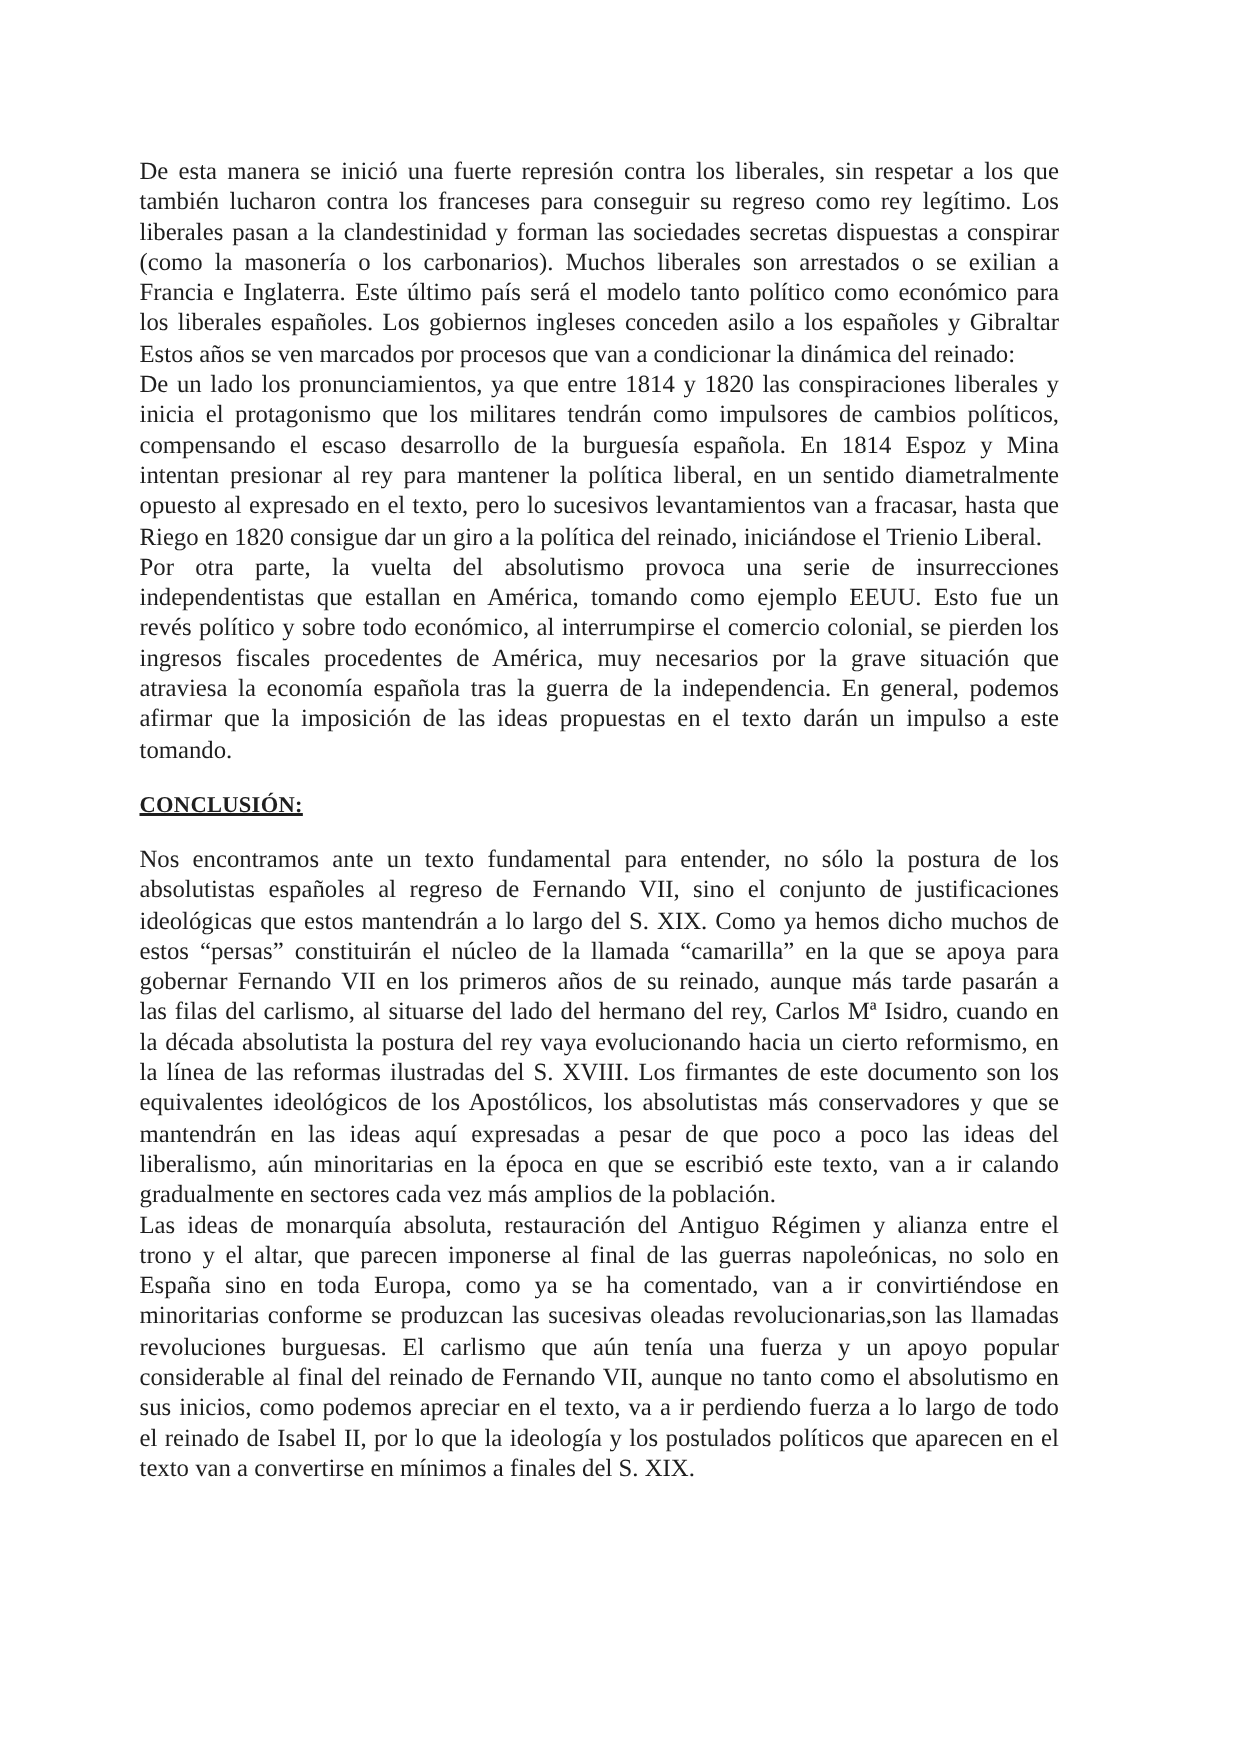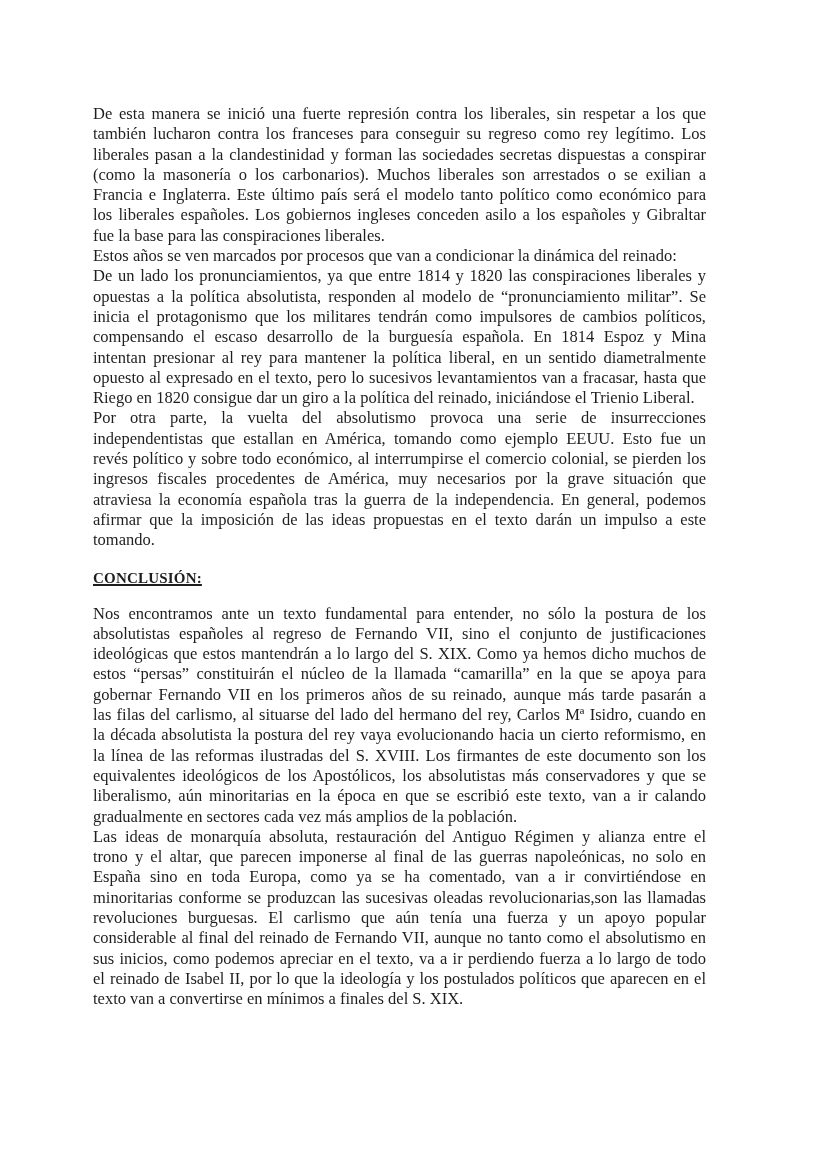--- a/index.html
+++ b/index.html
@@ -45,28 +45,26 @@
 
 <main class="page">
   <div id="doc">
       <div class="para">
         <div class="line">De esta manera se inició una fuerte represión contra los liberales, sin respetar a los que</div>
         <div class="line">también lucharon contra los franceses para conseguir su regreso como rey legítimo. Los</div>
         <div class="line">liberales pasan a la clandestinidad y forman las sociedades secretas dispuestas a conspirar</div>
         <div class="line">(como la masonería o los carbonarios). Muchos liberales son arrestados o se exilian a</div>
         <div class="line">Francia e Inglaterra. Este último país será el modelo tanto político como económico para</div>
         <div class="line">los liberales españoles. Los gobiernos ingleses conceden asilo a los españoles y Gibraltar</div>
-        <div class="line last">fue la base para las conspiraciones liberales.</div>
       </div>
       <div class="para">
         <div class="line last">Estos años se ven marcados por procesos que van a condicionar la dinámica del reinado:</div>
       </div>
       <div class="para">
         <div class="line">De un lado los pronunciamientos, ya que entre 1814 y 1820 las conspiraciones liberales y</div>
-        <div class="line">opuestas a la política absolutista, responden al modelo de “pronunciamiento militar”. Se</div>
         <div class="line">inicia el protagonismo que los militares tendrán como impulsores de cambios políticos,</div>
         <div class="line">compensando el escaso desarrollo de la burguesía española. En 1814 Espoz y Mina</div>
         <div class="line">intentan presionar al rey para mantener la política liberal, en un sentido diametralmente</div>
         <div class="line">opuesto al expresado en el texto, pero lo sucesivos levantamientos van a fracasar, hasta que</div>
         <div class="line last">Riego en 1820 consigue dar un giro a la política del reinado, iniciándose el Trienio Liberal.</div>
       </div>
       <div class="para">
         <div class="line">Por otra parte, la vuelta del absolutismo provoca una serie de insurrecciones</div>
         <div class="line">independentistas que estallan en América, tomando como ejemplo EEUU. Esto fue un</div>
         <div class="line">revés político y sobre todo económico, al interrumpirse el comercio colonial, se pierden los</div>
@@ -79,20 +77,21 @@
       <div class="para">
         <div class="line">Nos encontramos ante un texto fundamental para entender, no sólo la postura de los</div>
         <div class="line">absolutistas españoles al regreso de Fernando VII, sino el conjunto de justificaciones</div>
         <div class="line">ideológicas que estos mantendrán a lo largo del S. XIX. Como ya hemos dicho muchos de</div>
         <div class="line">estos “persas” constituirán el núcleo de la llamada “camarilla” en la que se apoya para</div>
         <div class="line">gobernar Fernando VII en los primeros años de su reinado, aunque más tarde pasarán a</div>
         <div class="line">las filas del carlismo, al situarse del lado del hermano del rey, Carlos Mª Isidro, cuando en</div>
         <div class="line">la década absolutista la postura del rey vaya evolucionando hacia un cierto reformismo, en</div>
         <div class="line">la línea de las reformas ilustradas del S. XVIII. Los firmantes de este documento son los</div>
         <div class="line">equivalentes ideológicos de los Apostólicos, los absolutistas más conservadores y que se</div>
+        <div class="line">mantendrán en las ideas aquí expresadas a pesar de que poco a poco las ideas del</div>
         <div class="line">liberalismo, aún minoritarias en la época en que se escribió este texto, van a ir calando</div>
         <div class="line last">gradualmente en sectores cada vez más amplios de la población.</div>
       </div>
       <div class="para">
         <div class="line">Las ideas de monarquía absoluta, restauración del Antiguo Régimen y alianza entre el</div>
         <div class="line">trono y el altar, que parecen imponerse al final de las guerras napoleónicas, no solo en</div>
         <div class="line">España sino en toda Europa, como ya se ha comentado, van a ir convirtiéndose en</div>
         <div class="line">minoritarias conforme se produzcan las sucesivas oleadas revolucionarias,son las llamadas</div>
         <div class="line">revoluciones burguesas. El carlismo que aún tenía una fuerza y un apoyo popular</div>
         <div class="line">considerable al final del reinado de Fernando VII, aunque no tanto como el absolutismo en</div>

